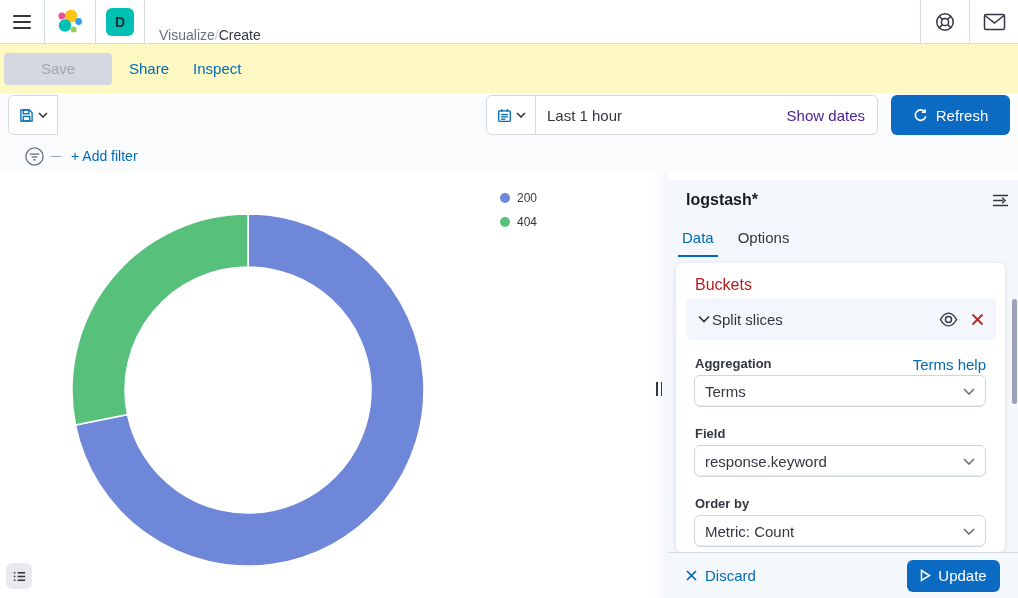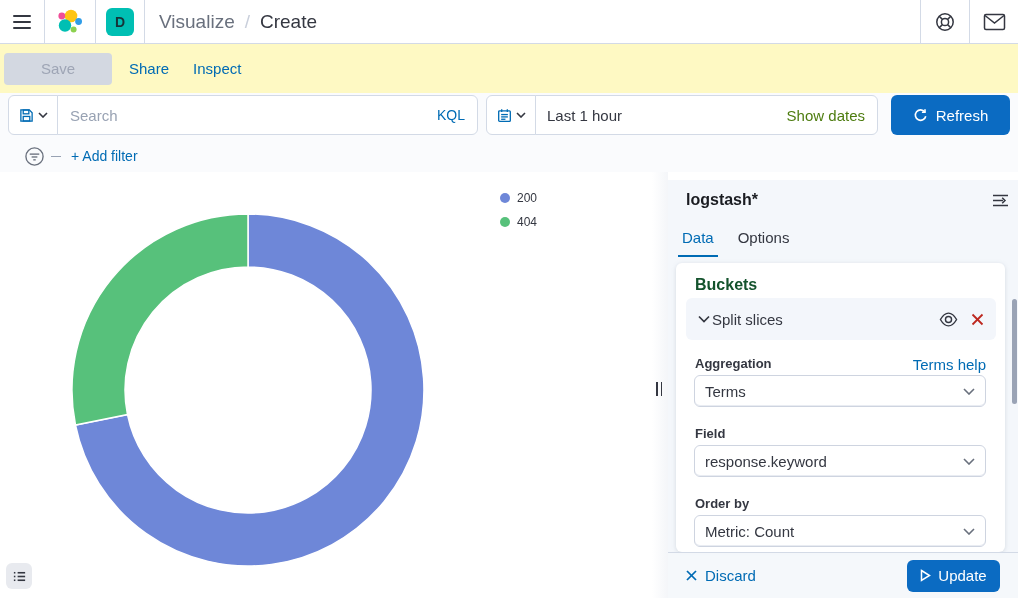--- a/index.html
+++ b/index.html
@@ -15,21 +15,21 @@
   .hsec { display:flex; align-items:center; justify-content:center; }
   .hdiv { width:1px; background:#D3DAE6; margin:0; }
   .burger-btn { width:44px; cursor:pointer; }
   .burger { display:flex; flex-direction:column; gap:4px; }
   .burger span { display:block; width:18px; height:2px; background:#343741; border-radius:1px; }
   .logo-sec { width:50px; }
   .badge-sec { width:48px; }
   .space-badge { width:28px; height:28px; border-radius:6px; background:#00BFB3;
     display:flex; align-items:center; justify-content:center; font-weight:bold;
     font-size:14px; color:#153438; cursor:pointer; }
-  .crumbs { display:flex; align-items:center; gap:10px; padding-left:14px; font-size:19px; flex:1; }
+  .crumbs { display:flex; align-items:flex-end; padding-left:14px; font-size:14px; flex:1; }
   .crumb-light { color:#69707D; cursor:pointer; }
   .crumb-sep { color:#C9CFDB; }
   .crumb-dark { color:#343741; font-weight:500; }
   .icon-sec { width:48px; cursor:pointer; }
   
   .action-row { position:absolute; top:44px; left:0; right:0; height:49px; background:#fef9c3;
     display:flex; align-items:center; padding-left:4px; }
   .save-btn { width:108px; height:32px; background:#D3D8E1; color:#9EA5B5; border:none;
     border-radius:4px; font-size:15px; font-weight:500; font-family:inherit; }
   .toolbar-link { color:#006BB4; font-size:15px; cursor:pointer; }
@@ -44,21 +44,21 @@
     border-radius:0 6px 6px 0; display:flex; align-items:center; }
   .search-input { flex:1; border:none; outline:none; background:transparent; font-size:15px;
     font-family:inherit; color:#343741; padding:0 12px; height:100%; }
   .search-input::placeholder { color:#98A2B3; }
   .kql { color:#006BB4; font-size:14px; padding-right:12px; cursor:pointer; }
   .cal-btn { position:absolute; left:486px; top:2px; width:50px; height:40px;
     border-radius:6px 0 0 6px; display:flex; align-items:center; justify-content:center; gap:4px; cursor:pointer; }
   .date-wrap { position:absolute; left:535px; top:2px; width:343px; height:40px;
     border-radius:0 6px 6px 0; display:flex; align-items:center; }
   .date-text { flex:1; padding-left:11px; font-size:15px; color:#343741; cursor:pointer; }
-  .show-dates { color:#4d7c0f; font-size:15px; padding-right:12px; cursor:pointer; white-space:nowrap; }
+  .show-dates { color:#4c1d95; font-size:15px; padding-right:12px; cursor:pointer; white-space:nowrap; }
   .refresh-btn { position:absolute; left:891px; top:2px; width:119px; height:40px;
     background:#0B6BC2; border:none; border-radius:6px; color:#fff; font-size:15px; font-weight:500;
     font-family:inherit; display:flex; align-items:center; justify-content:center; gap:8px; cursor:pointer; }
   
   .filter-row { position:absolute; top:140px; left:0; right:0; height:32px; background:#FAFBFD;
     display:flex; align-items:center; padding-left:24px; }
   .filter-dash { width:10px; height:1px; background:#98A2B3; margin:0 10px 0 6px; }
   .add-filter { color:#006BB4; font-size:14px; cursor:pointer; }
   
   .content { position:absolute; top:172px; left:0; right:0; bottom:0; background:#fff; }
@@ -75,21 +75,21 @@
   .resizer-grip i { display:block; width:1.5px; height:14px; background:#343741; }
   
   .sidebar { position:absolute; left:668px; top:8px; right:0; bottom:0; background:#F4F7FB; }
   .sb-title { position:absolute; top:11px; left:18px; font-size:16px; font-weight:bold; color:#1A1C21; }
   .sb-collapse { position:absolute; top:13px; right:9px; cursor:pointer; }
   .sb-tabs { position:absolute; top:49px; left:10px; display:flex; gap:16px; }
   .sb-tab { font-size:15px; padding:0 4px 9px 4px; cursor:pointer; color:#343741; }
   .sb-tab.active { color:#006BB4; border-bottom:2px solid #006BB4; }
   .sb-card { position:absolute; left:8px; right:13px; top:83px; bottom:46px; background:#fff;
     border-radius:6px; box-shadow:0 1px 4px rgba(152,162,179,0.35); overflow:hidden; }
-  .bucket-title { position:absolute; top:13px; left:19px; font-size:16px; font-weight:bold; color:#14532d; }
+  .bucket-title { position:absolute; top:13px; left:19px; font-size:16px; font-weight:normal; color:#b91c1c; }
   .accordion { position:absolute; left:10px; right:9px; top:35px; height:42px; background:#F3F6FB;
     border-radius:6px; display:flex; align-items:center; padding:0 12px; }
   .accordion-label { font-size:15px; margin-left:2px; flex:1; cursor:pointer; }
   .accordion-icons { display:flex; align-items:center; gap:13px; }
   .field-label { position:absolute; left:19px; font-size:13px; font-weight:bold; color:#343741; }
   .help-link { position:absolute; right:19px; font-size:15px; color:#006BB4; cursor:pointer; }
   .select { position:absolute; left:18px; right:19px; height:32px; background:#fff;
     border:1px solid #CED4E0; border-radius:6px; display:flex; align-items:center;
     padding:0 10px; font-size:15px; color:#343741; cursor:pointer;
     box-shadow:inset 0 -1px 0 rgba(211,218,230,0.5); }
@@ -167,24 +167,20 @@
     <div class="savedq-btn boxed">
       <svg width="15" height="15" viewBox="0 0 16 16" fill="none" stroke="#006BB4" stroke-width="1.4">
         <path d="M2 2 h9 l3 3 v9 h-12 z"></path>
         <rect x="4.5" y="2.2" width="6" height="4"></rect>
         <rect x="4.5" y="9" width="7" height="4.8"></rect>
       </svg>
       <svg width="10" height="6" viewBox="0 0 10 6" fill="none" stroke="#343741" stroke-width="1.6">
         <polyline points="1,1 5,5 9,1"></polyline>
       </svg>
     </div>
-    <div class="search-wrap boxed">
-      <input class="search-input" type="text" placeholder="Search" style="">
-      <span class="kql">KQL</span>
-    </div>
     <div class="cal-btn boxed">
       <svg width="15" height="15" viewBox="0 0 16 16" fill="none" stroke="#006BB4" stroke-width="1.4">
         <rect x="1.8" y="3" width="12.4" height="11.2" rx="1"></rect>
         <line x1="5" y1="1.2" x2="5" y2="4.2"></line>
         <line x1="11" y1="1.2" x2="11" y2="4.2"></line>
         <line x1="4.4" y1="7" x2="11.6" y2="7"></line>
         <line x1="4.4" y1="9.5" x2="11.6" y2="9.5"></line>
         <line x1="4.4" y1="12" x2="9" y2="12"></line>
       </svg>
       <svg width="10" height="6" viewBox="0 0 10 6" fill="none" stroke="#343741" stroke-width="1.6">

